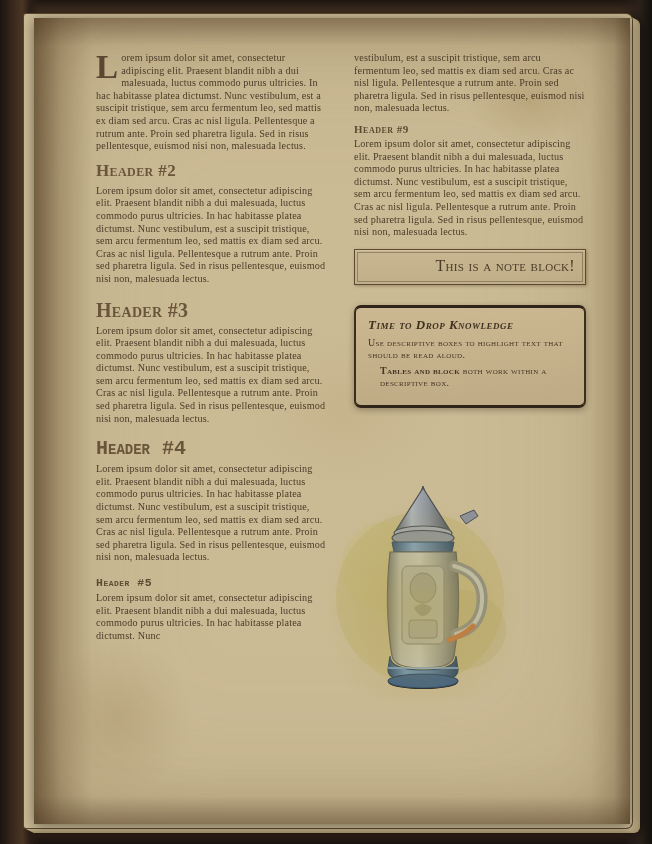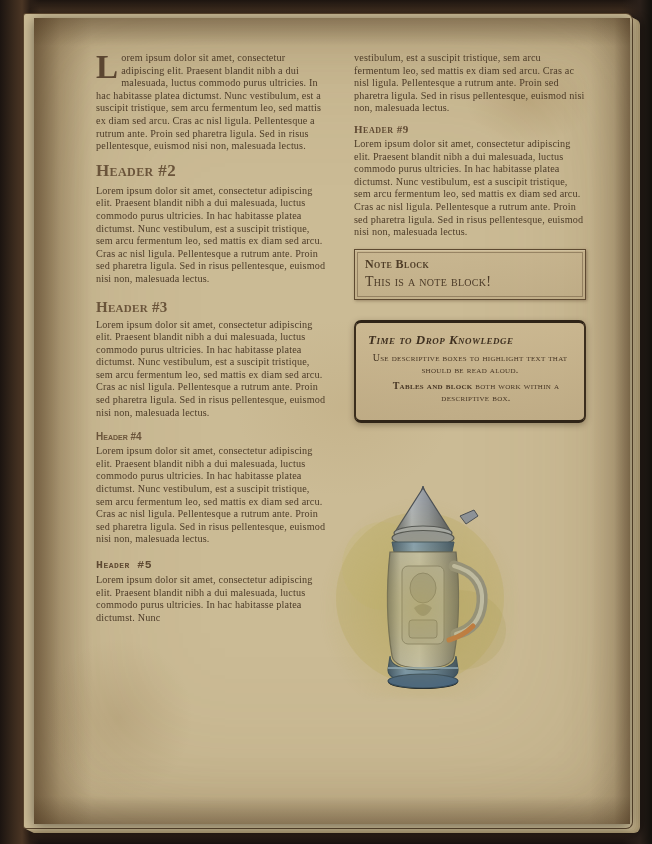--- a/index.html
+++ b/index.html
@@ -124,30 +124,30 @@
     font-weight: bold;
     font-size: 17px;
     letter-spacing: .4px;
     color: #6a543a;
     margin: 6px 0 4px 0;
   }
   .h3 {
     font-family: "Liberation Serif", serif;
     font-variant: small-caps;
     font-weight: bold;
-    font-size: 15px;
+    font-size: 20px;
     letter-spacing: .3px;
     color: #6a543a;
     margin: 13px 0 3px 0;
   }
   .h4 {
-    font-family: Liberation Sans, sans-serif;
-    font-variant: small-caps;
-    font-weight: bold;
-    font-size: 10px;
+    font-family: Liberation Mono, monospace;
+    font-variant: small-caps;
+    font-weight: bold;
+    font-size: 20px;
     color: #6a543a;
     margin: 12px 0 3px 0;
   }
   .h5 {
     font-family: Liberation Mono, monospace;
     font-variant: small-caps;
     font-weight: bold;
     font-size: 11.5px;
     letter-spacing: .5px;
     color: #5f4a33;
@@ -202,25 +202,26 @@
   }
   .note-title {
     font-variant: small-caps;
     font-weight: bold;
     font-size: 12px;
     color: #4e3c27;
     margin: 0 0 2px 0;
     letter-spacing: .4px;
   }
   .note-text {
-    font-size: 14px;
+    font-size: 16px;
     font-variant: small-caps;
     color: #4c3b28;
     margin: 0;
     letter-spacing: .3px;
+    text-align: right;
   }
 
   
   .desc-box {
     position: relative;
     margin-top: 20px;
     padding: 9px 12px 12px 12px;
     background: linear-gradient(180deg, rgba(203,183,144,.75), rgba(188,168,130,.75));
     border-top: 3px solid #2f2417;
     border-bottom: 3px solid #2f2417;
@@ -238,21 +239,20 @@
     margin: 0 0 4px 0;
     letter-spacing: .5px;
   }
   .desc-text {
     font-variant: small-caps;
     font-size: 10px;
     line-height: 12.5px;
     color: #463524;
     margin: 0 0 3px 0;
     letter-spacing: .3px;
-    text-align: center;
   }
   .desc-text b { font-weight: bold; }
   .desc-indent { padding-left: 12px; }
 
   
   .stein-wrap {
     position: absolute;
     left: 276px;
     top: 452px;
     width: 220px;
@@ -304,21 +304,20 @@
       </div>
 
       <div class="col col-right">
 
         <p class="body first">vestibulum, est a suscipit tristique, sem arcu fermentum leo, sed mattis ex diam sed arcu. Cras ac nisl ligula. Pellentesque a rutrum ante. Proin sed pharetra ligula. Sed in risus pellentesque, euismod nisi non, malesuada lectus.</p>
 
         <h6 class="h6">Header #9</h6>
         <p class="body">Lorem ipsum dolor sit amet, consectetur adipiscing elit. Praesent blandit nibh a dui malesuada, luctus commodo purus ultricies. In hac habitasse platea dictumst. Nunc vestibulum, est a suscipit tristique, sem arcu fermentum leo, sed mattis ex diam sed arcu. Cras ac nisl ligula. Pellentesque a rutrum ante. Proin sed pharetra ligula. Sed in risus pellentesque, euismod nisi non, malesuada lectus.</p>
 
         <div class="note-block">
-          <div class="note-title">Note Block</div>
           <div class="note-text">This is a note block!</div>
         </div>
 
         <div class="desc-box">
           <div class="desc-title">Time to Drop Knowledge</div>
           <div class="desc-text">Use descriptive boxes to highlight text that should be read aloud.</div>
           <div class="desc-text desc-indent"><b>Tables and block</b><span> both work within a descriptive box.</span></div>
         </div>
 
       </div>

